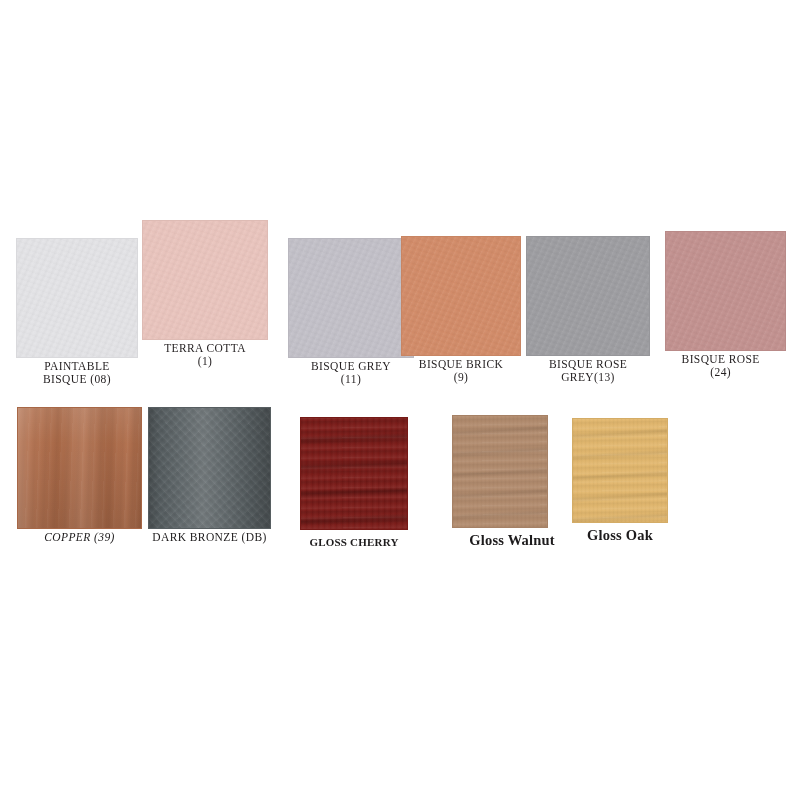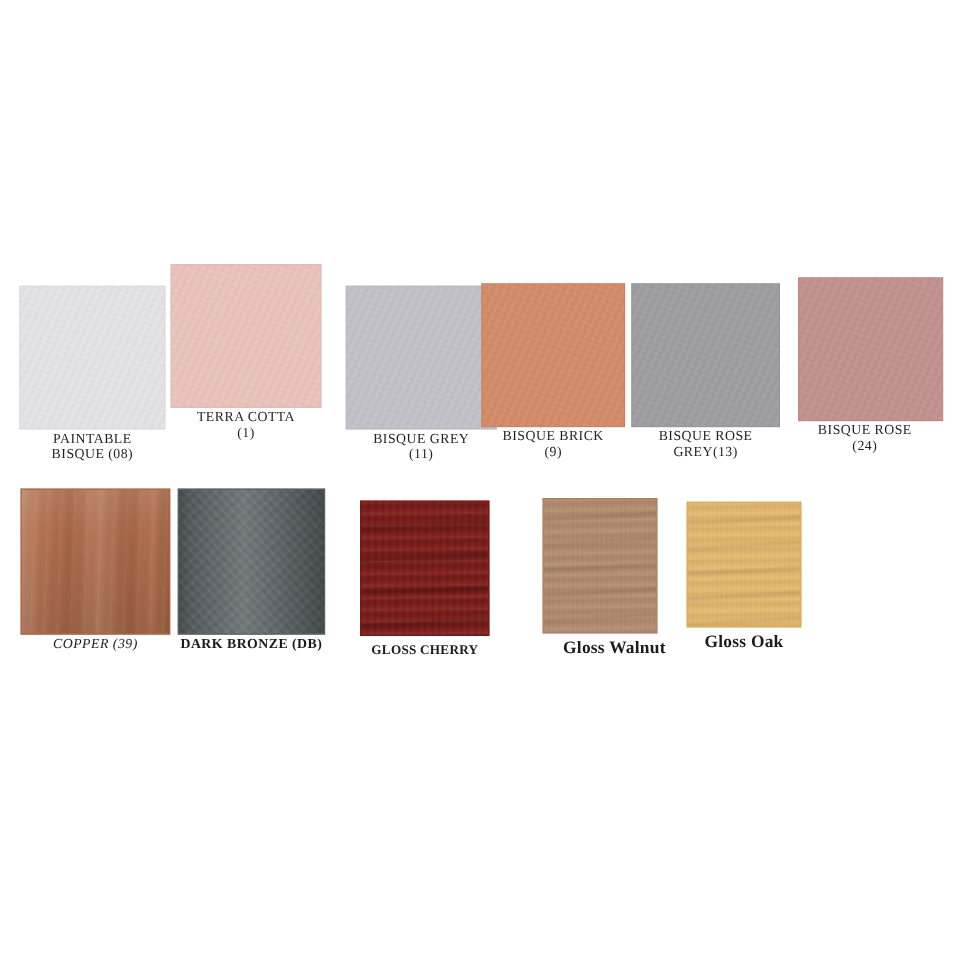--- a/index.html
+++ b/index.html
@@ -259,21 +259,21 @@
     <div class="swatch-item metal" style="left:17px; top:407px; width:125px; height:165px;font-style:italic;">
       <div class="swatch-chip" style="background:#b06d4a;">
         <div class="tex tex-copper"></div>
       </div>
       <div class="swatch-caption">
         <span class="cap-l1">COPPER</span>
         <span class="cap-l2">(39)</span>
       </div>
     </div>
 
-    <div class="swatch-item metal" style="left:148px; top:407px; width:123px; height:165px;font-weight:bold;">
+    <div class="swatch-item metal" style="left:148px; top:407px; width:123px; height:165px;">
       <div class="swatch-chip" style="background:#5c6467;">
         <div class="tex tex-bronze"></div>
       </div>
       <div class="swatch-caption">
         <span class="cap-l1">DARK BRONZE</span>
         <span class="cap-l2">(DB)</span>
       </div>
     </div>
 
     <div class="swatch-item wood small-cap" style="left:300px; top:417px; width:108px; height:150px;">

